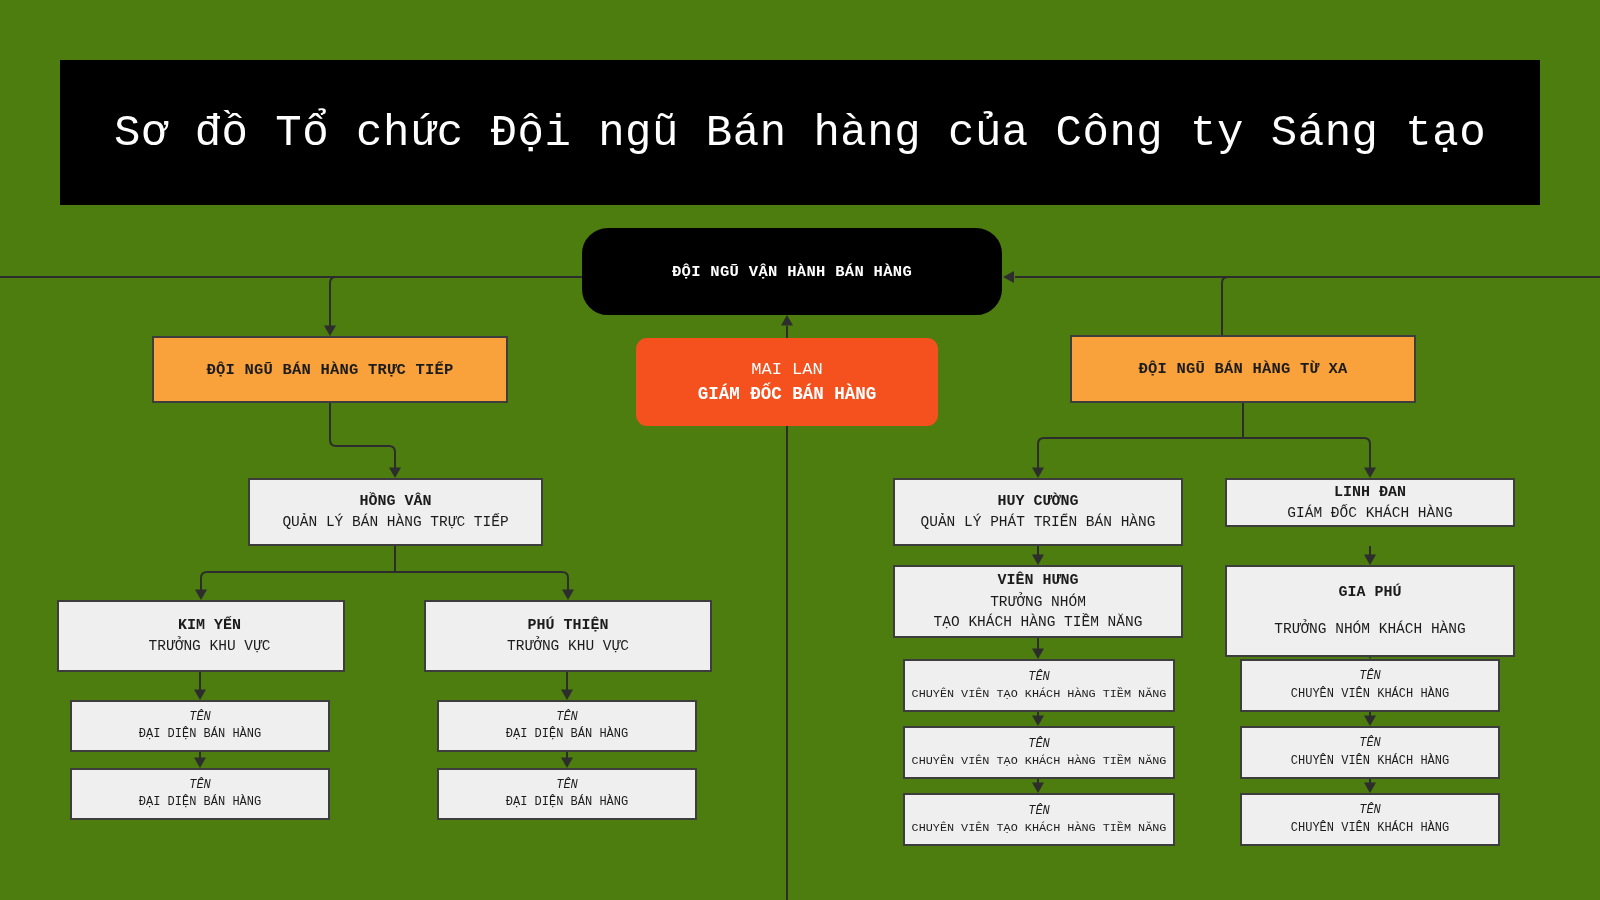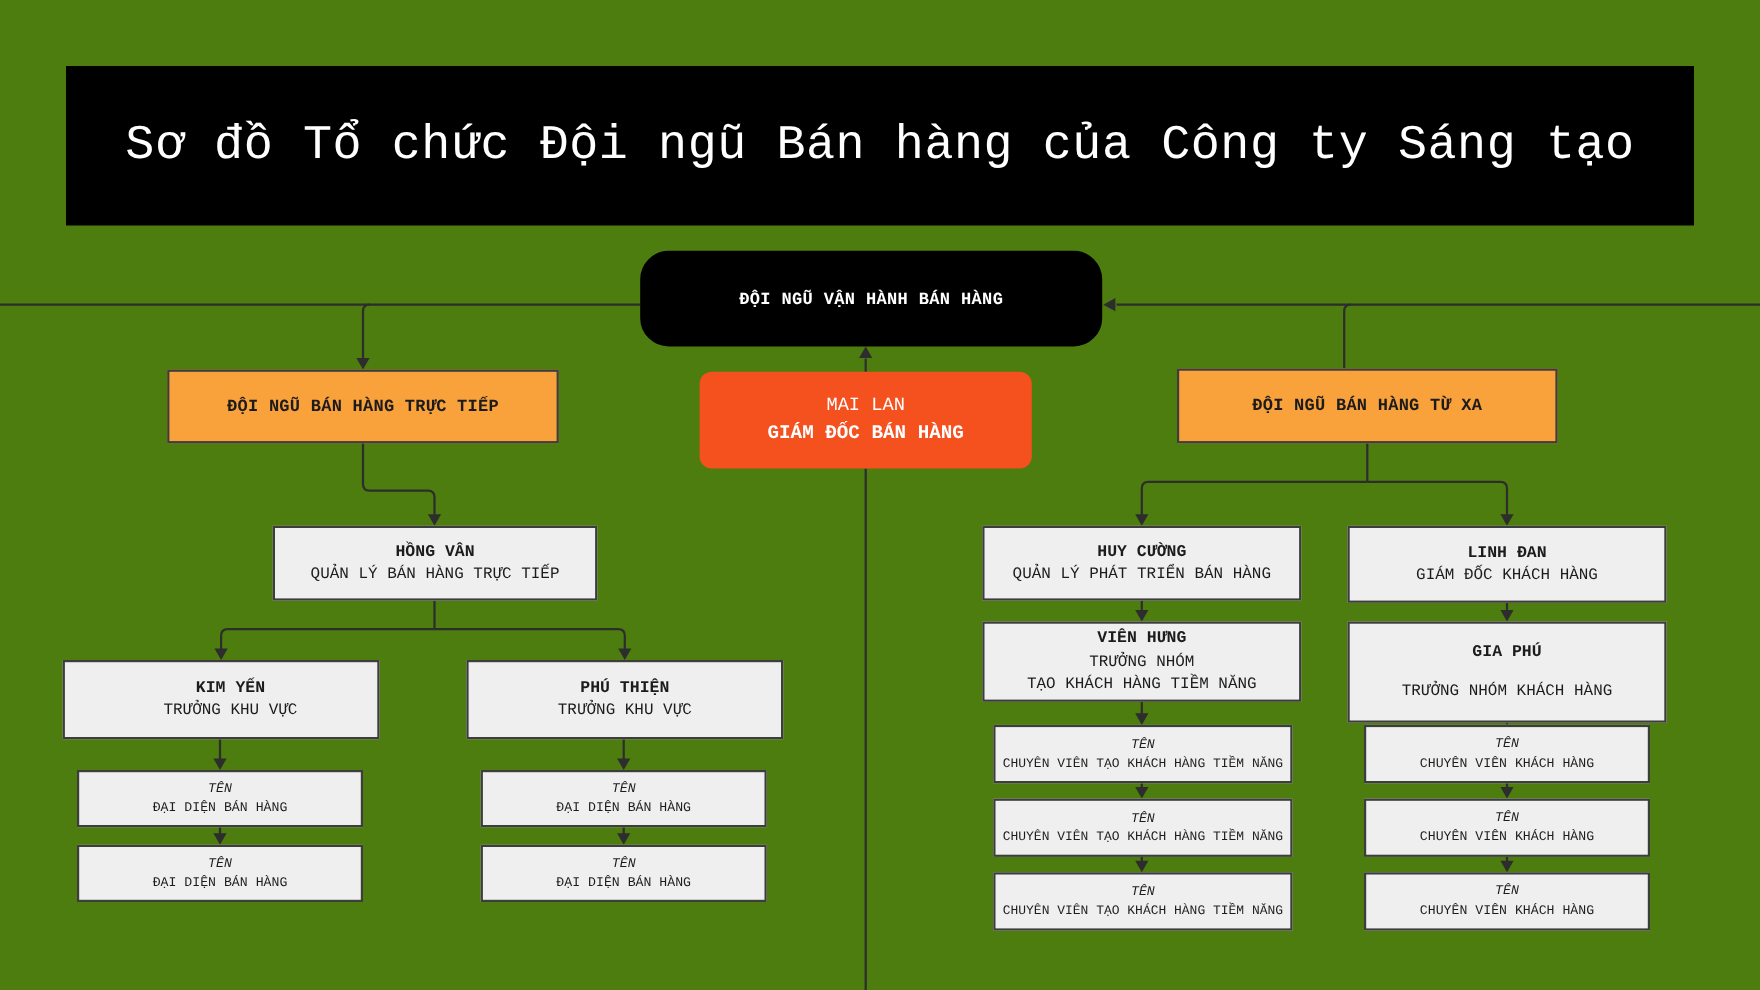--- a/index.html
+++ b/index.html
@@ -59,21 +59,21 @@
   .n-director{left:636px;top:338px;width:302px;height:88px;}
   .n-remote{left:1070px;top:335px;width:346px;height:68px;}
   .n-hongvan{left:248px;top:478px;width:295px;height:68px;}
   .n-kimyen{left:57px;top:600px;width:288px;height:72px;padding-left:23px;}
   .n-phuthien{left:424px;top:600px;width:288px;height:72px;}
   .n-rep-a1{left:70px;top:700px;width:260px;height:52px;}
   .n-rep-a2{left:70px;top:768px;width:260px;height:52px;}
   .n-rep-b1{left:437px;top:700px;width:260px;height:52px;}
   .n-rep-b2{left:437px;top:768px;width:260px;height:52px;}
   .n-huycuong{left:893px;top:478px;width:290px;height:68px;}
-  .n-linhdan{left:1225px;top:478px;width:290px;height:70px;}
+  .n-linhdan{left:1225px;top:478px;width:290px;height:49px;}
   .n-phuchung{left:893px;top:565px;width:290px;height:73px;line-height:1.38;}
   .n-giaphu{left:1225px;top:565px;width:290px;height:92px;gap:16px;}
   .n-lg1{left:903px;top:659px;width:272px;height:53px;}
   .n-lg2{left:903px;top:726px;width:272px;height:53px;}
   .n-lg3{left:903px;top:793px;width:272px;height:53px;}
   .n-ac1{left:1240px;top:659px;width:260px;height:53px;}
   .n-ac2{left:1240px;top:726px;width:260px;height:53px;}
   .n-ac3{left:1240px;top:793px;width:260px;height:53px;}
 </style>
 </head>

